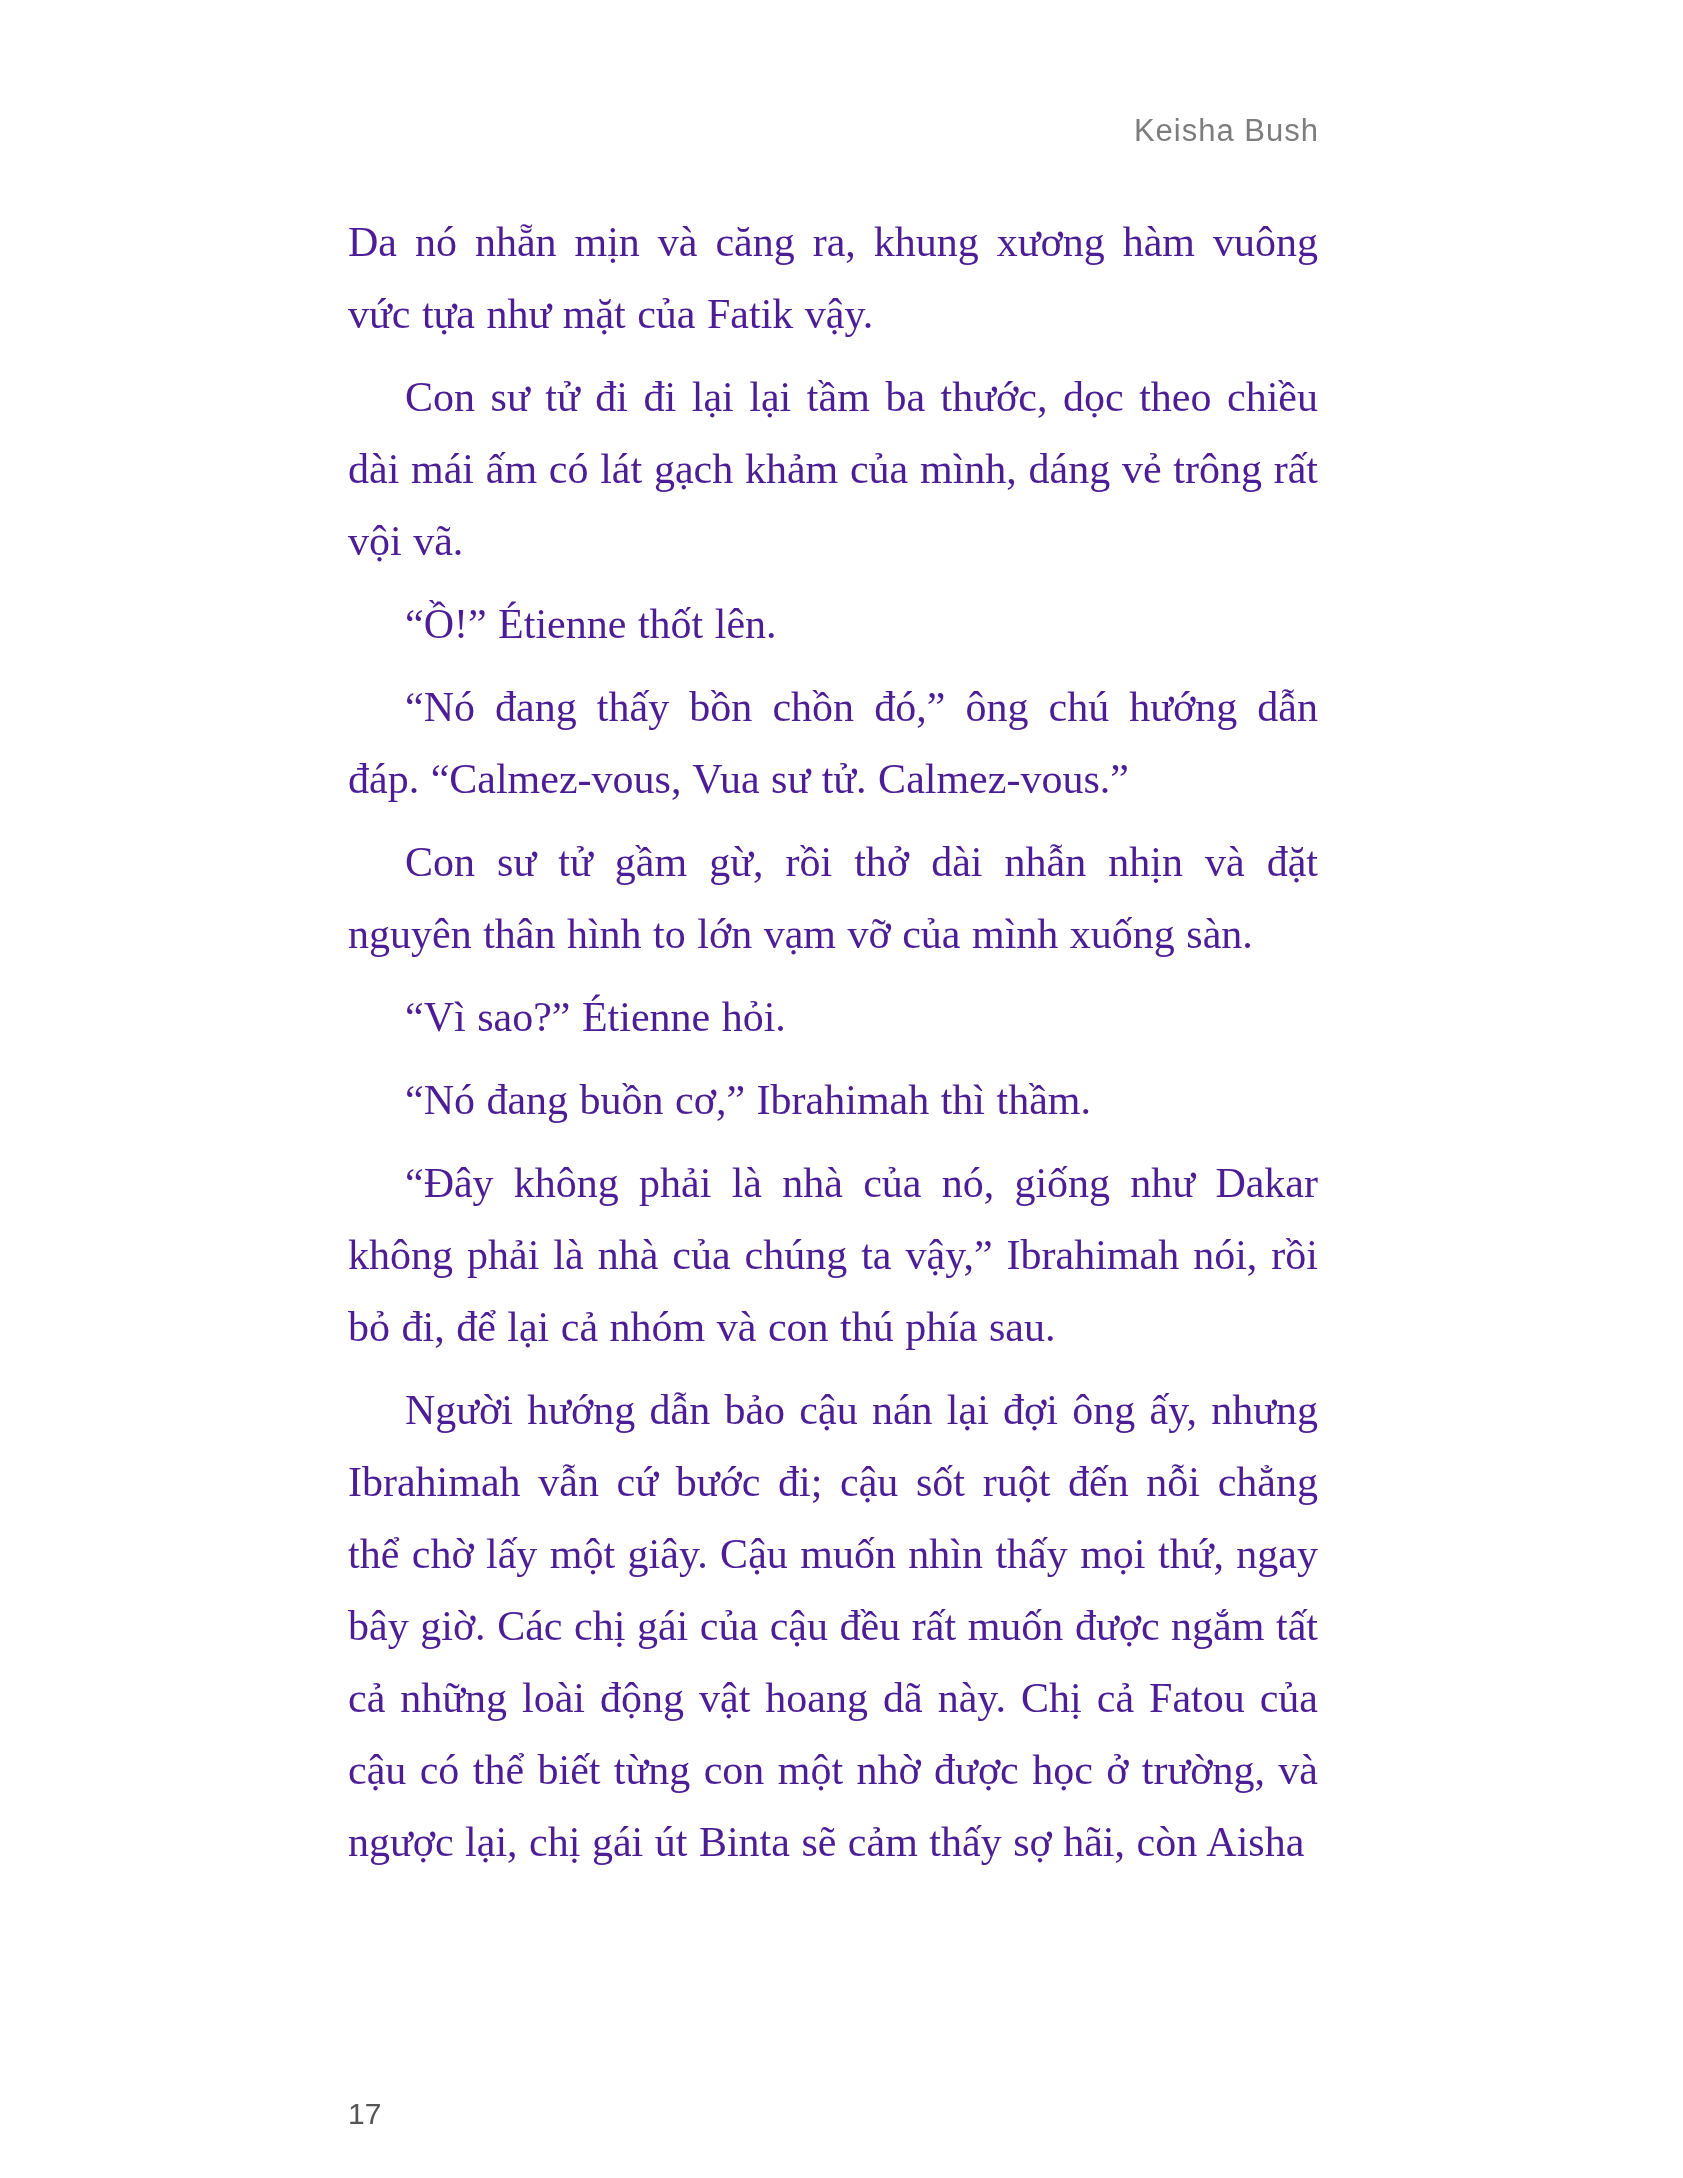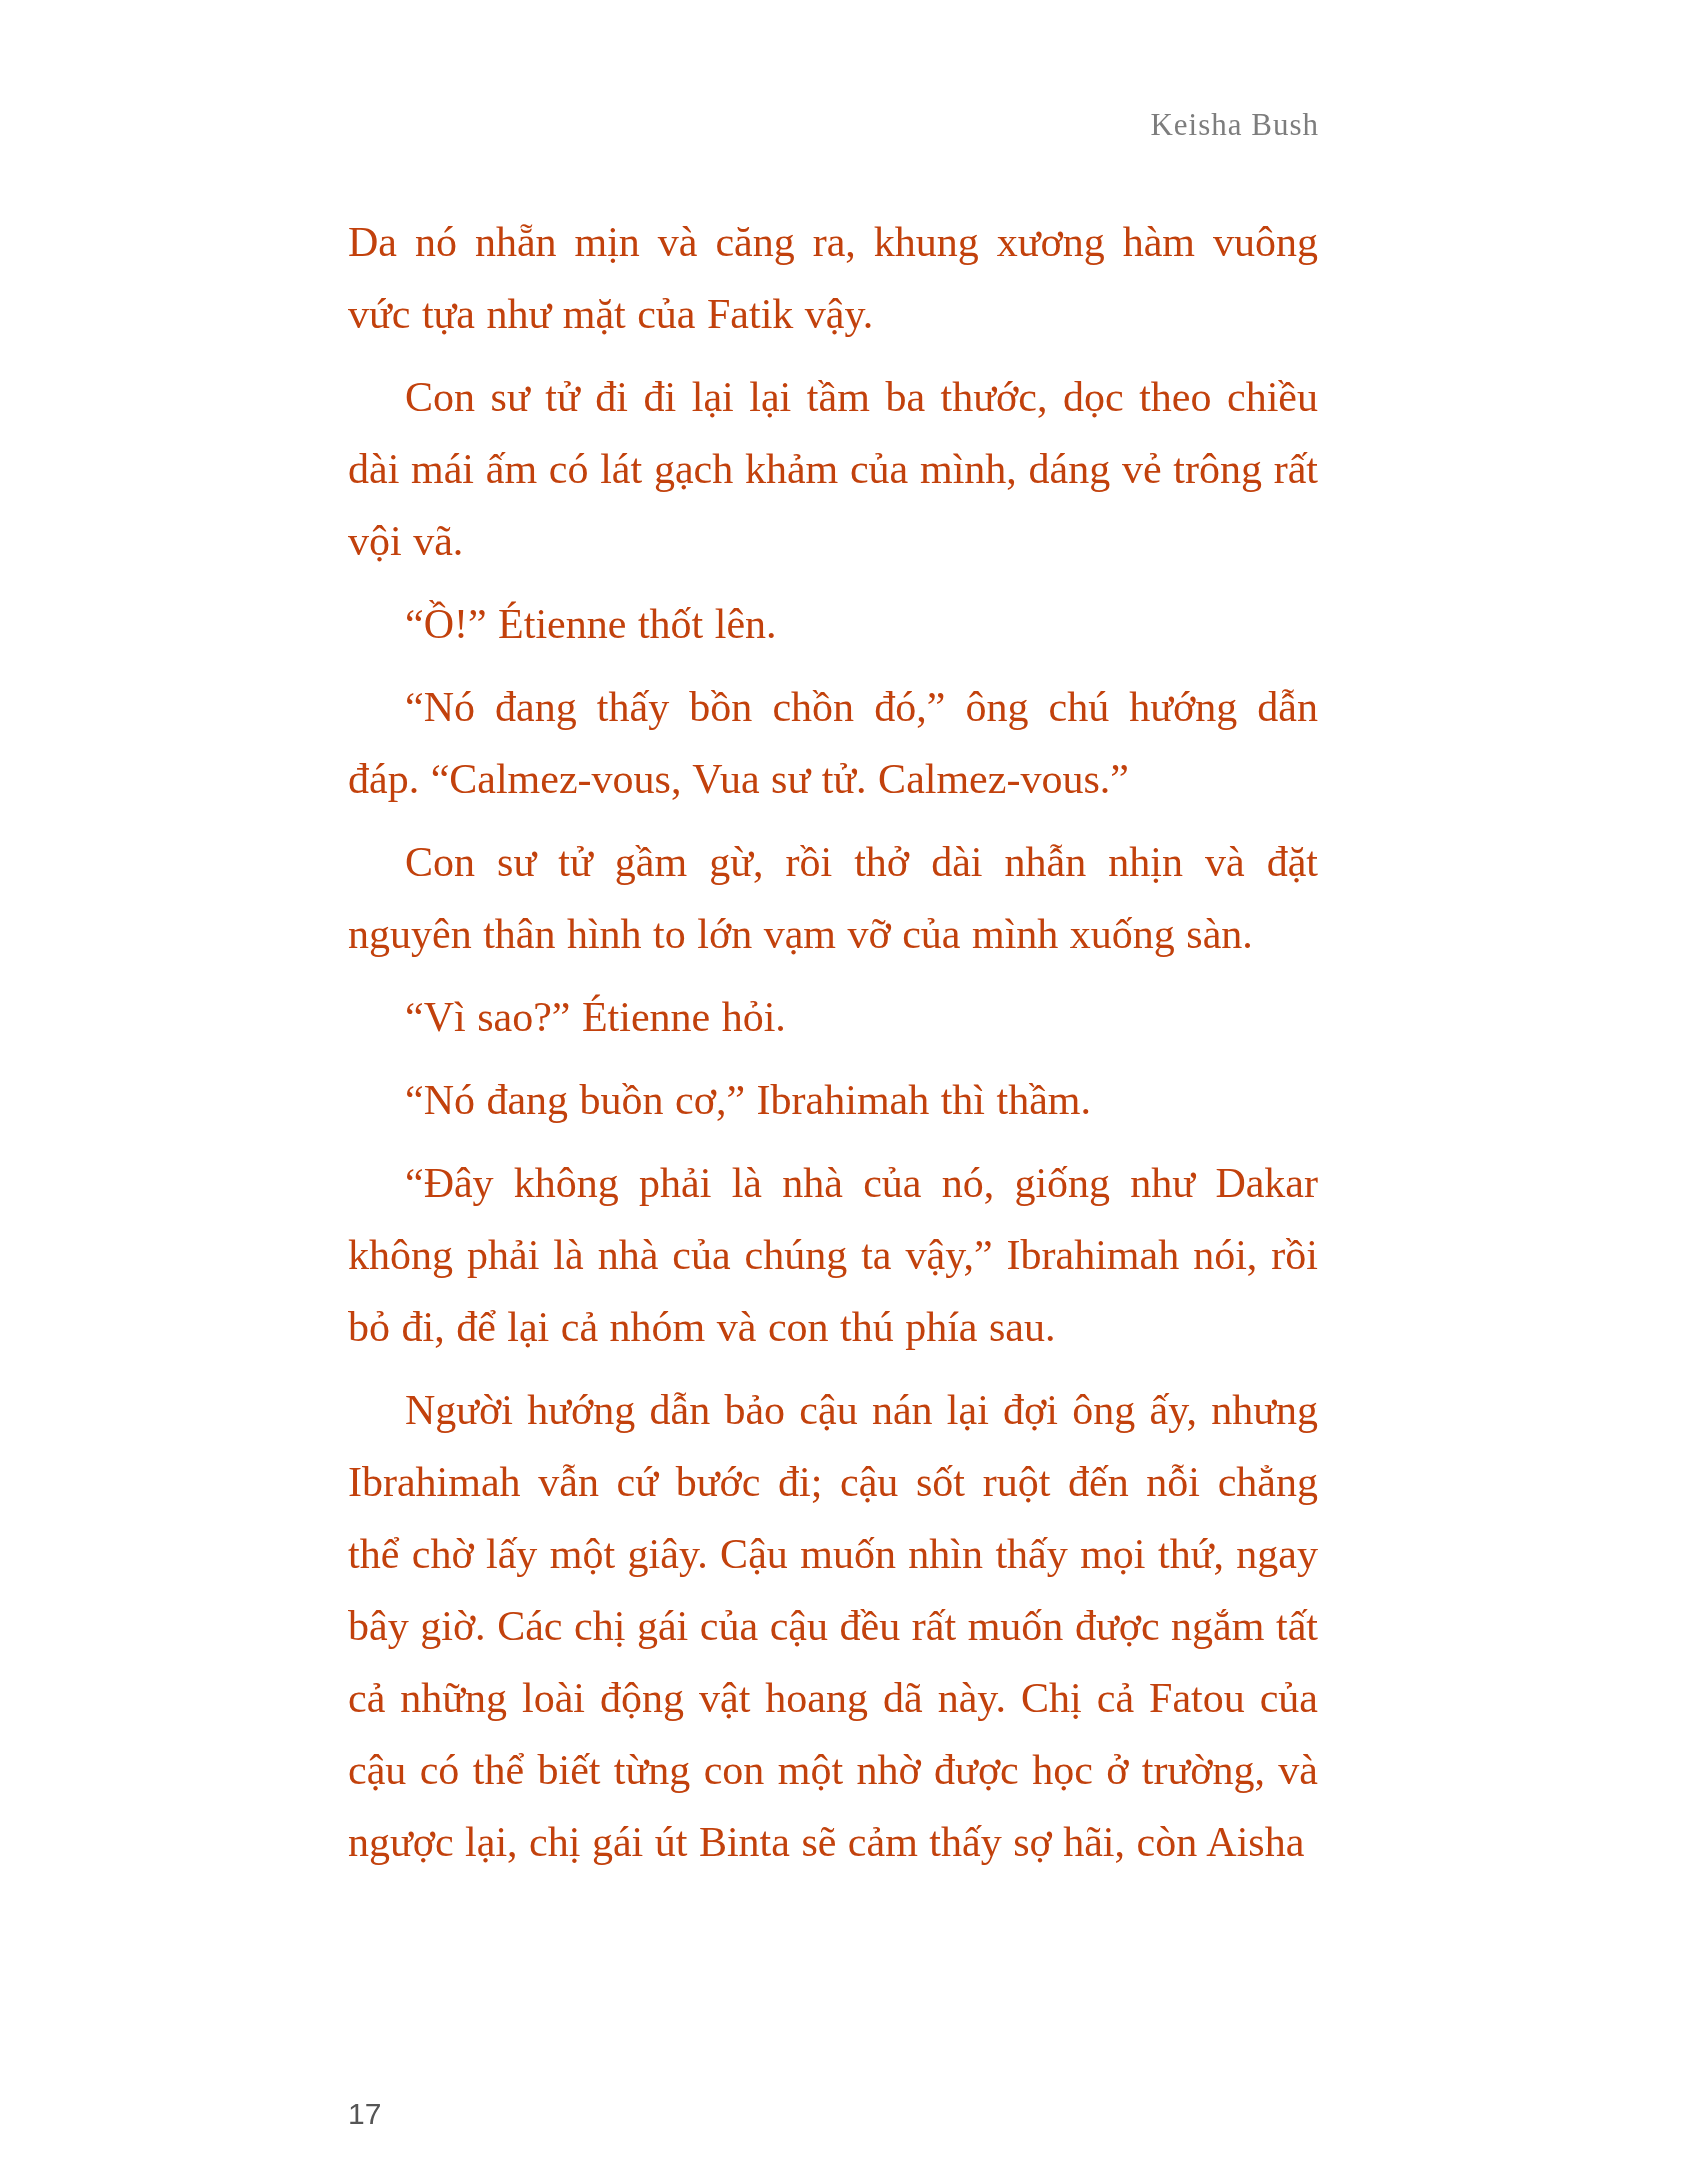--- a/index.html
+++ b/index.html
@@ -10,39 +10,39 @@
   .page {
     position: relative;
     width: 1683px;
     height: 2178px;
     background: #ffffff;
     overflow: hidden;
     font-family: "Liberation Serif", serif;
   }
   .running-header {
     position: absolute;
-    top: 107px;
+    top: 113px;
     right: 364px;
-    font-family: Liberation Serif, serif;
+    font-family: Liberation Sans, sans-serif;
     font-size: 31px;
     font-weight: 400;
     letter-spacing: 1px;
     color: #7d7d7d;
   }
   .text-block {
     position: absolute;
     left: 348px;
     top: 206px;
     width: 970px;
   }
   .text-block p {
     margin: 0 0 11px 0;
     font-size: 42px;
     line-height: 72px;
-    color: #c2410c;
+    color: #4c1d95;
     text-align: justify;
     text-indent: 57px;
     word-spacing: 1px;
   }
   .text-block p:first-child {
     text-indent: 0;
   }
   .page-number {
     position: absolute;
     left: 348px;

